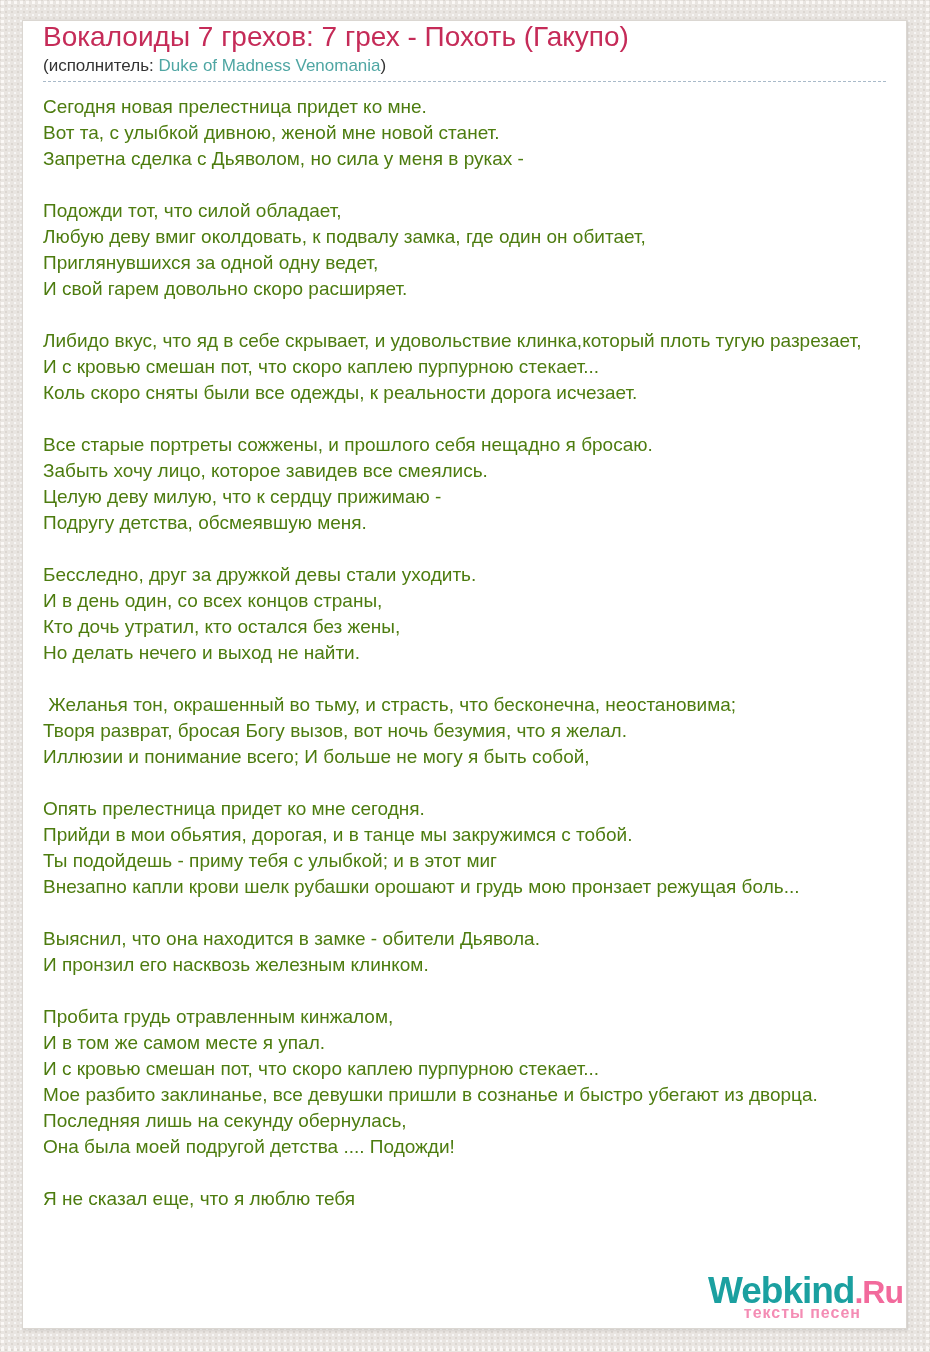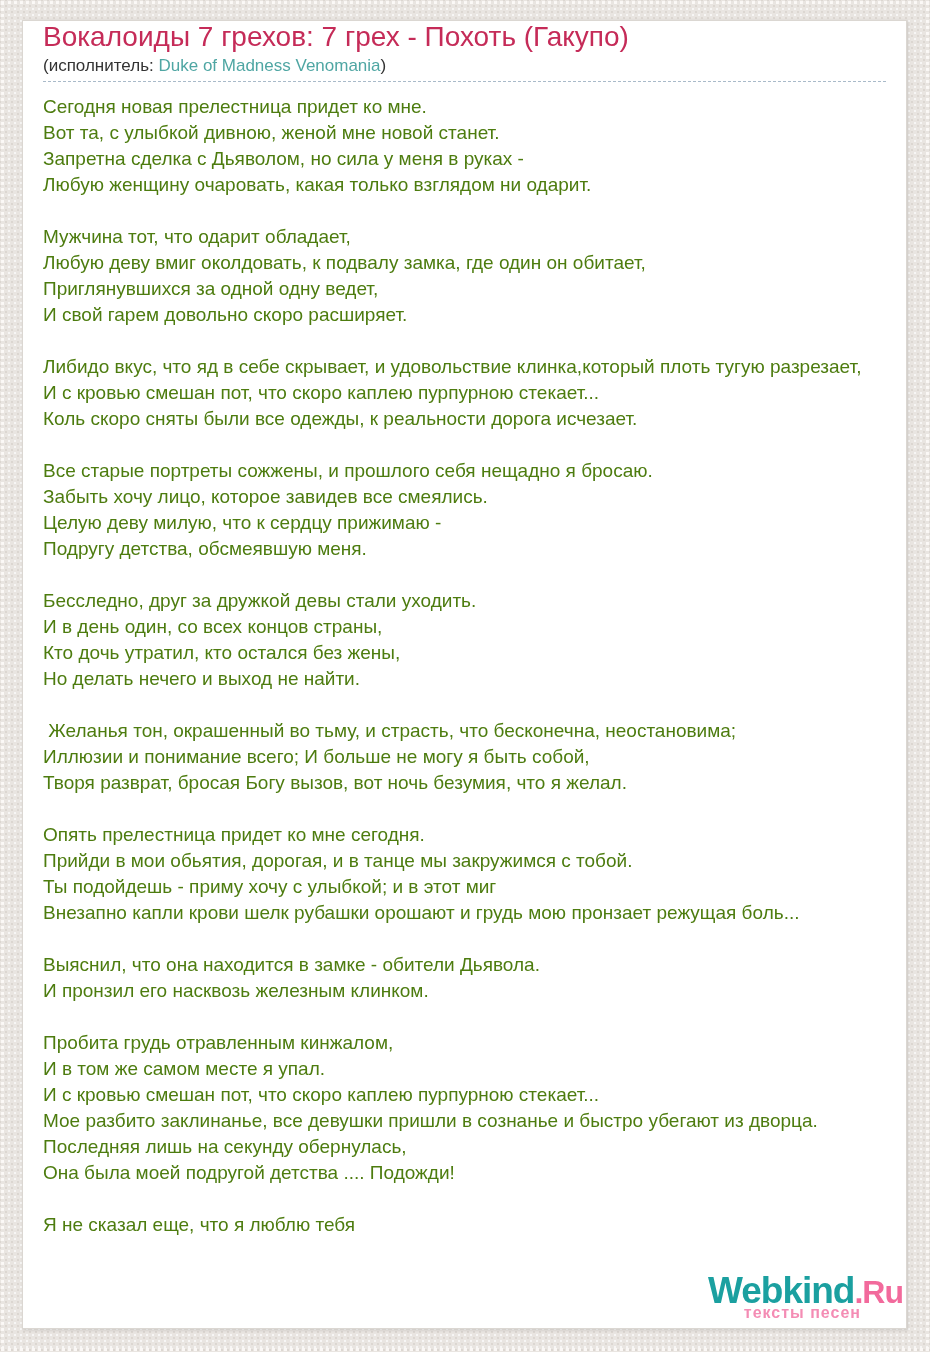--- a/index.html
+++ b/index.html
@@ -115,24 +115,23 @@
 
   <h1 class="song-title">Вокалоиды 7 грехов: 7 грех - Похоть (Гакупо)</h1>
 
   <div class="artist-line"><span>(исполнитель: </span><a class="artist-link">Duke of Madness Venomania</a><span>)</span></div>
 
   <div class="lyrics">
       <div class="stanza">
         <div class="lyric-line">Сегодня новая прелестница придет ко мне.</div>
         <div class="lyric-line">Вот та, с улыбкой дивною, женой мне новой станет.</div>
         <div class="lyric-line">Запретна сделка с Дьяволом, но сила у меня в руках -</div>
-        <div class="lyric-line">Любую женщину очаровать, какая только взглядом ни одарит.</div>
       </div>
       <div class="stanza">
-        <div class="lyric-line">Мужчина тот, что одарит обладает,</div>
+        <div class="lyric-line">Подожди тот, что силой обладает,</div>
         <div class="lyric-line">Любую деву вмиг околдовать, к подвалу замка, где один он обитает,</div>
         <div class="lyric-line">Приглянувшихся за одной одну ведет,</div>
         <div class="lyric-line">И свой гарем довольно скоро расширяет.</div>
       </div>
       <div class="stanza">
         <div class="lyric-line">Либидо вкус, что яд в себе скрывает, и удовольствие клинка,который плоть тугую разрезает,</div>
         <div class="lyric-line">И с кровью смешан пот, что скоро каплею пурпурною стекает...</div>
         <div class="lyric-line">Коль скоро сняты были все одежды, к реальности дорога исчезает.</div>
       </div>
       <div class="stanza">
@@ -142,27 +141,27 @@
         <div class="lyric-line">Подругу детства, обсмеявшую меня.</div>
       </div>
       <div class="stanza">
         <div class="lyric-line">Бесследно, друг за дружкой девы стали уходить.</div>
         <div class="lyric-line">И в день один, со всех концов страны,</div>
         <div class="lyric-line">Кто дочь утратил, кто остался без жены,</div>
         <div class="lyric-line">Но делать нечего и выход не найти.</div>
       </div>
       <div class="stanza">
         <div class="lyric-line"> Желанья тон, окрашенный во тьму, и страсть, что бесконечна, неостановима;</div>
+        <div class="lyric-line">Творя разврат, бросая Богу вызов, вот ночь безумия, что я желал.</div>
         <div class="lyric-line">Иллюзии и понимание всего; И больше не могу я быть собой,</div>
-        <div class="lyric-line">Творя разврат, бросая Богу вызов, вот ночь безумия, что я желал.</div>
       </div>
       <div class="stanza">
         <div class="lyric-line">Опять прелестница придет ко мне сегодня.</div>
         <div class="lyric-line">Прийди в мои обьятия, дорогая, и в танце мы закружимся с тобой.</div>
-        <div class="lyric-line">Ты подойдешь - приму хочу с улыбкой; и в этот миг</div>
+        <div class="lyric-line">Ты подойдешь - приму тебя с улыбкой; и в этот миг</div>
         <div class="lyric-line">Внезапно капли крови шелк рубашки орошают и грудь мою пронзает режущая боль...</div>
       </div>
       <div class="stanza">
         <div class="lyric-line">Выяснил, что она находится в замке - обители Дьявола.</div>
         <div class="lyric-line">И пронзил его насквозь железным клинком.</div>
       </div>
       <div class="stanza">
         <div class="lyric-line">Пробита грудь отравленным кинжалом,</div>
         <div class="lyric-line">И в том же самом месте я упал.</div>
         <div class="lyric-line">И с кровью смешан пот, что скоро каплею пурпурною стекает...</div>

